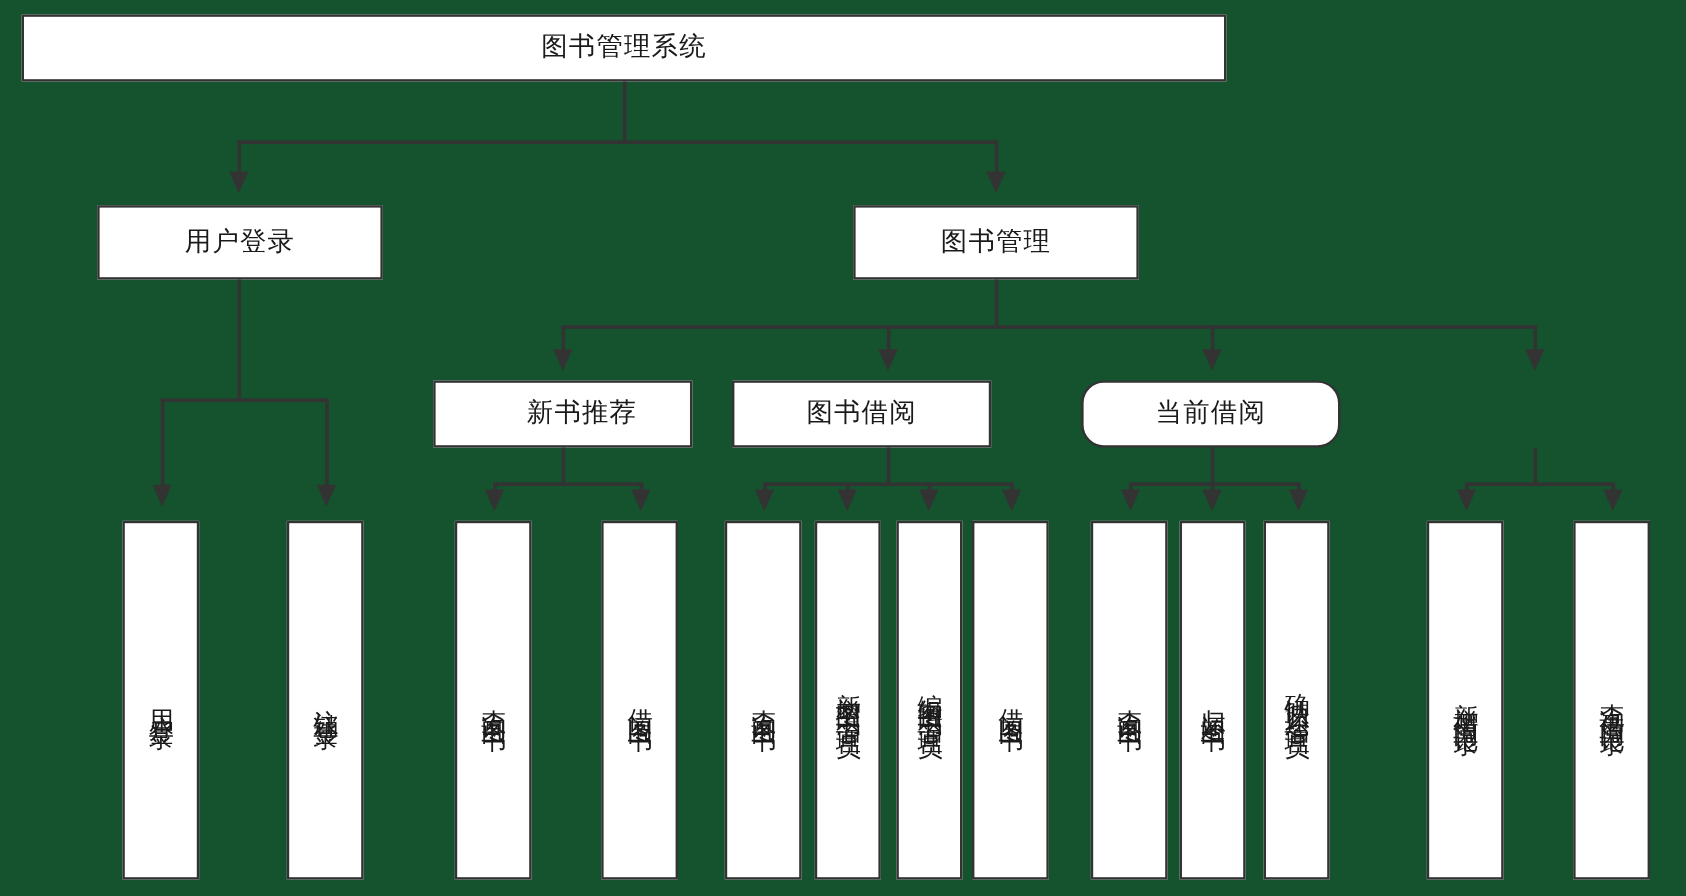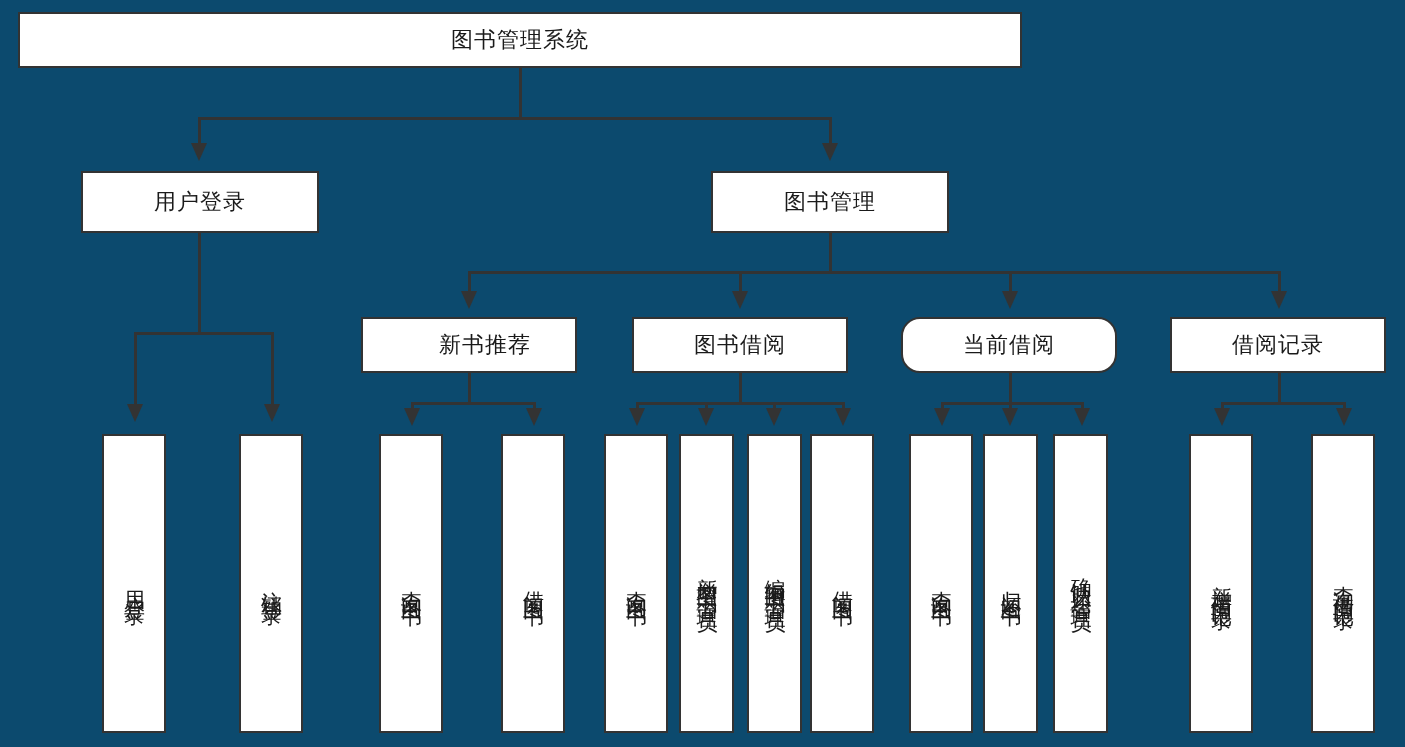--- a/index.html
+++ b/index.html
@@ -5,21 +5,21 @@
 <style>
   html,body{margin:0;padding:0;background:#ffffff;}
   body{
     font-family:"DejaVu Sans","Liberation Sans",sans-serif;
     color:#1a1a1a;
   }
   #canvas{
     position:relative;
     width:1405px;
     height:747px;
-    background:#0c4a6e;
+    background:#14532d;
     overflow:hidden;
   }
   
   .node{
     position:absolute;
     box-sizing:border-box;
     background:#ffffff;
     border:2.5px solid #333333;
     display:flex;
     align-items:center;
@@ -108,28 +108,25 @@
   <div class="ln vt" style="left:739px;top:271px;height:22px;"></div>
   <div class="arw" style="left:732px;top:291px;"></div>
   <div class="ln vt" style="left:1009px;top:271px;height:22px;"></div>
   <div class="arw" style="left:1002px;top:291px;"></div>
   <div class="ln vt" style="left:1278px;top:271px;height:22px;"></div>
   <div class="arw" style="left:1271px;top:291px;"></div>
 
   <div class="node h" style="left:361px;top:317px;width:216px;height:56px;padding-left:32px;">
     <span class="lbl">新书推荐</span>
   </div>
-  <div class="node h" style="left:632px;top:317px;width:216px;height:56px;">
+  <div class="node h" style="left:610px;top:317px;width:216px;height:56px;">
     <span class="lbl">图书借阅</span>
   </div>
   <div class="node h" style="left:901px;top:317px;width:216px;height:56px;border-radius:19px;">
     <span class="lbl">当前借阅</span>
-  </div>
-  <div class="node h" style="left:1170px;top:317px;width:216px;height:56px;">
-    <span class="lbl">借阅记录</span>
   </div>
 
   <div class="ln vt" style="left:468px;top:373px;height:31px;"></div>
   <div class="ln hz" style="left:411px;top:402px;width:124px;"></div>
   <div class="ln vt" style="left:411px;top:402px;height:8px;"></div>
   <div class="arw" style="left:404px;top:408px;"></div>
   <div class="ln vt" style="left:533px;top:402px;height:8px;"></div>
   <div class="arw" style="left:526px;top:408px;"></div>
 
   <div class="ln vt" style="left:739px;top:373px;height:31px;"></div>

